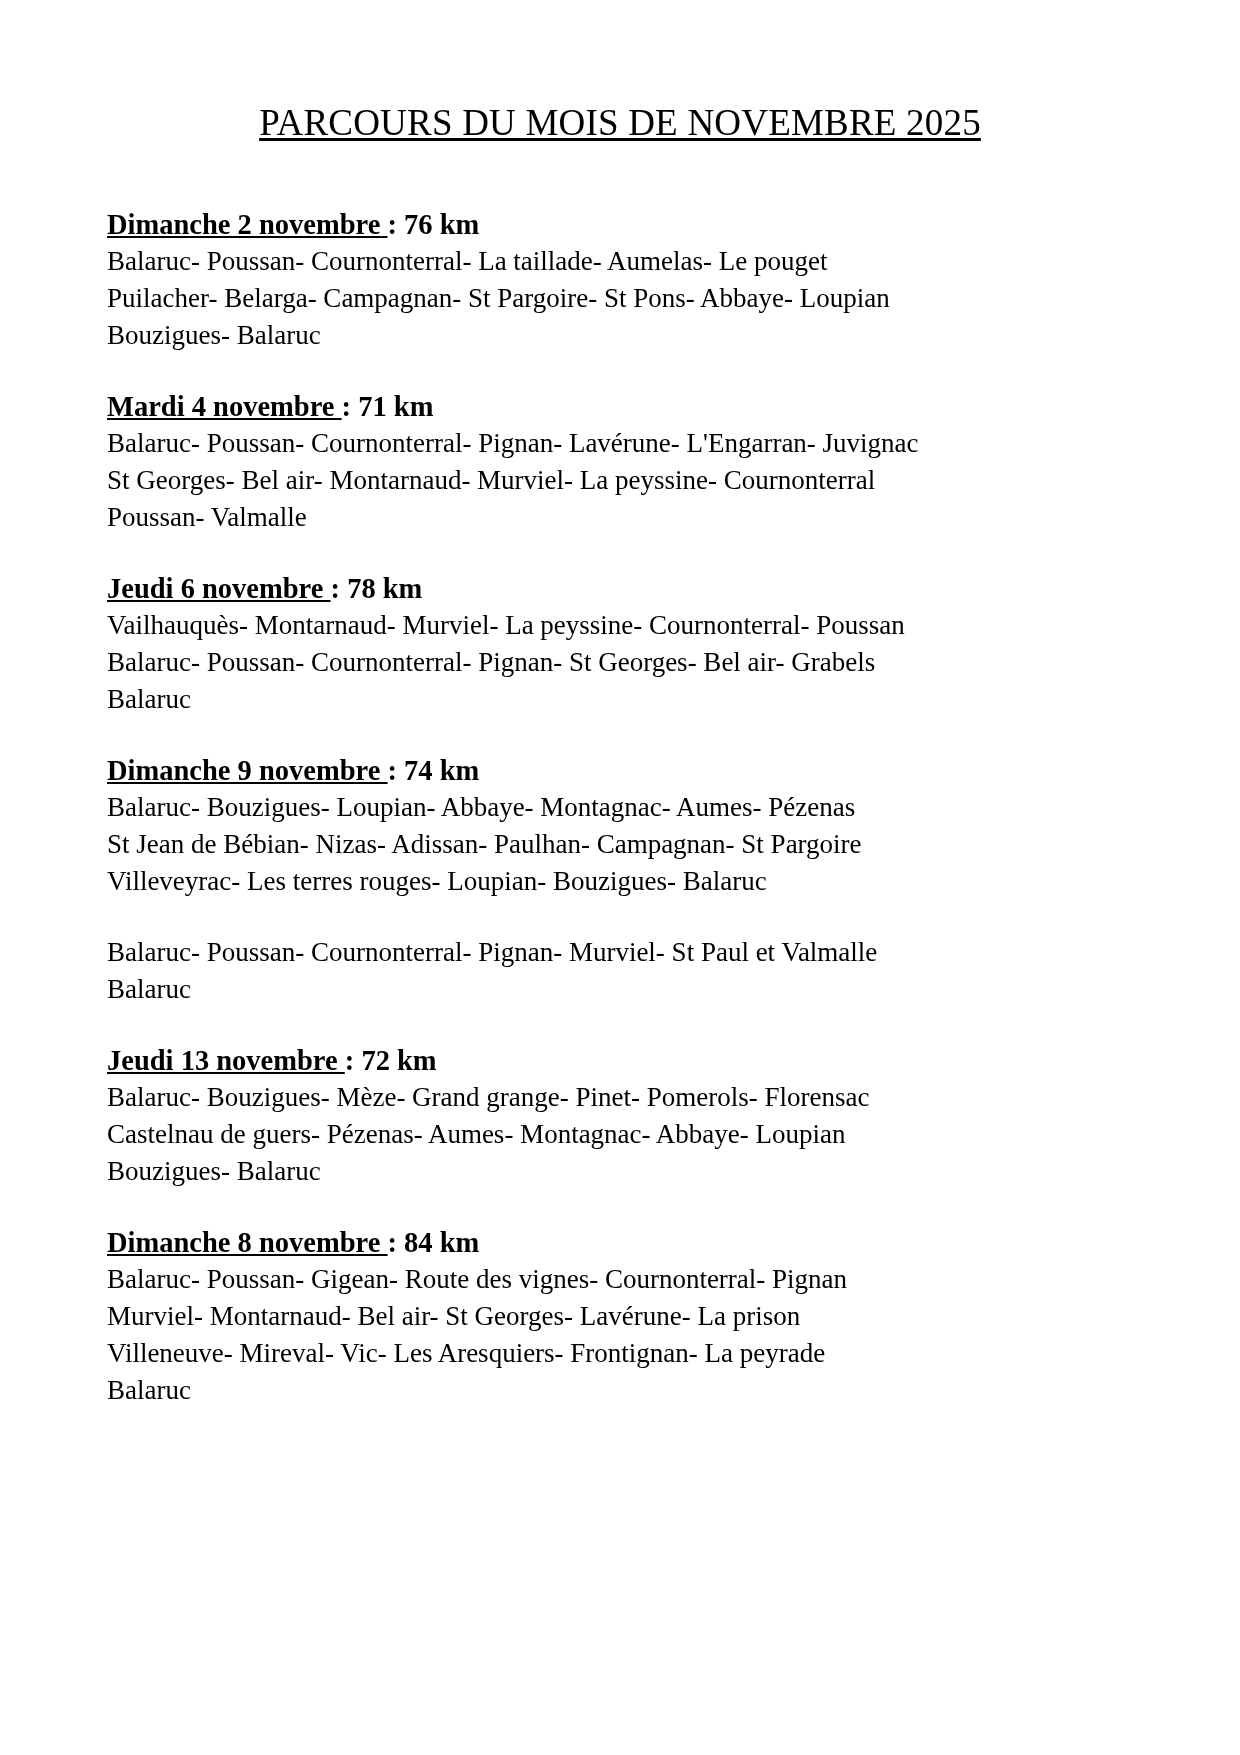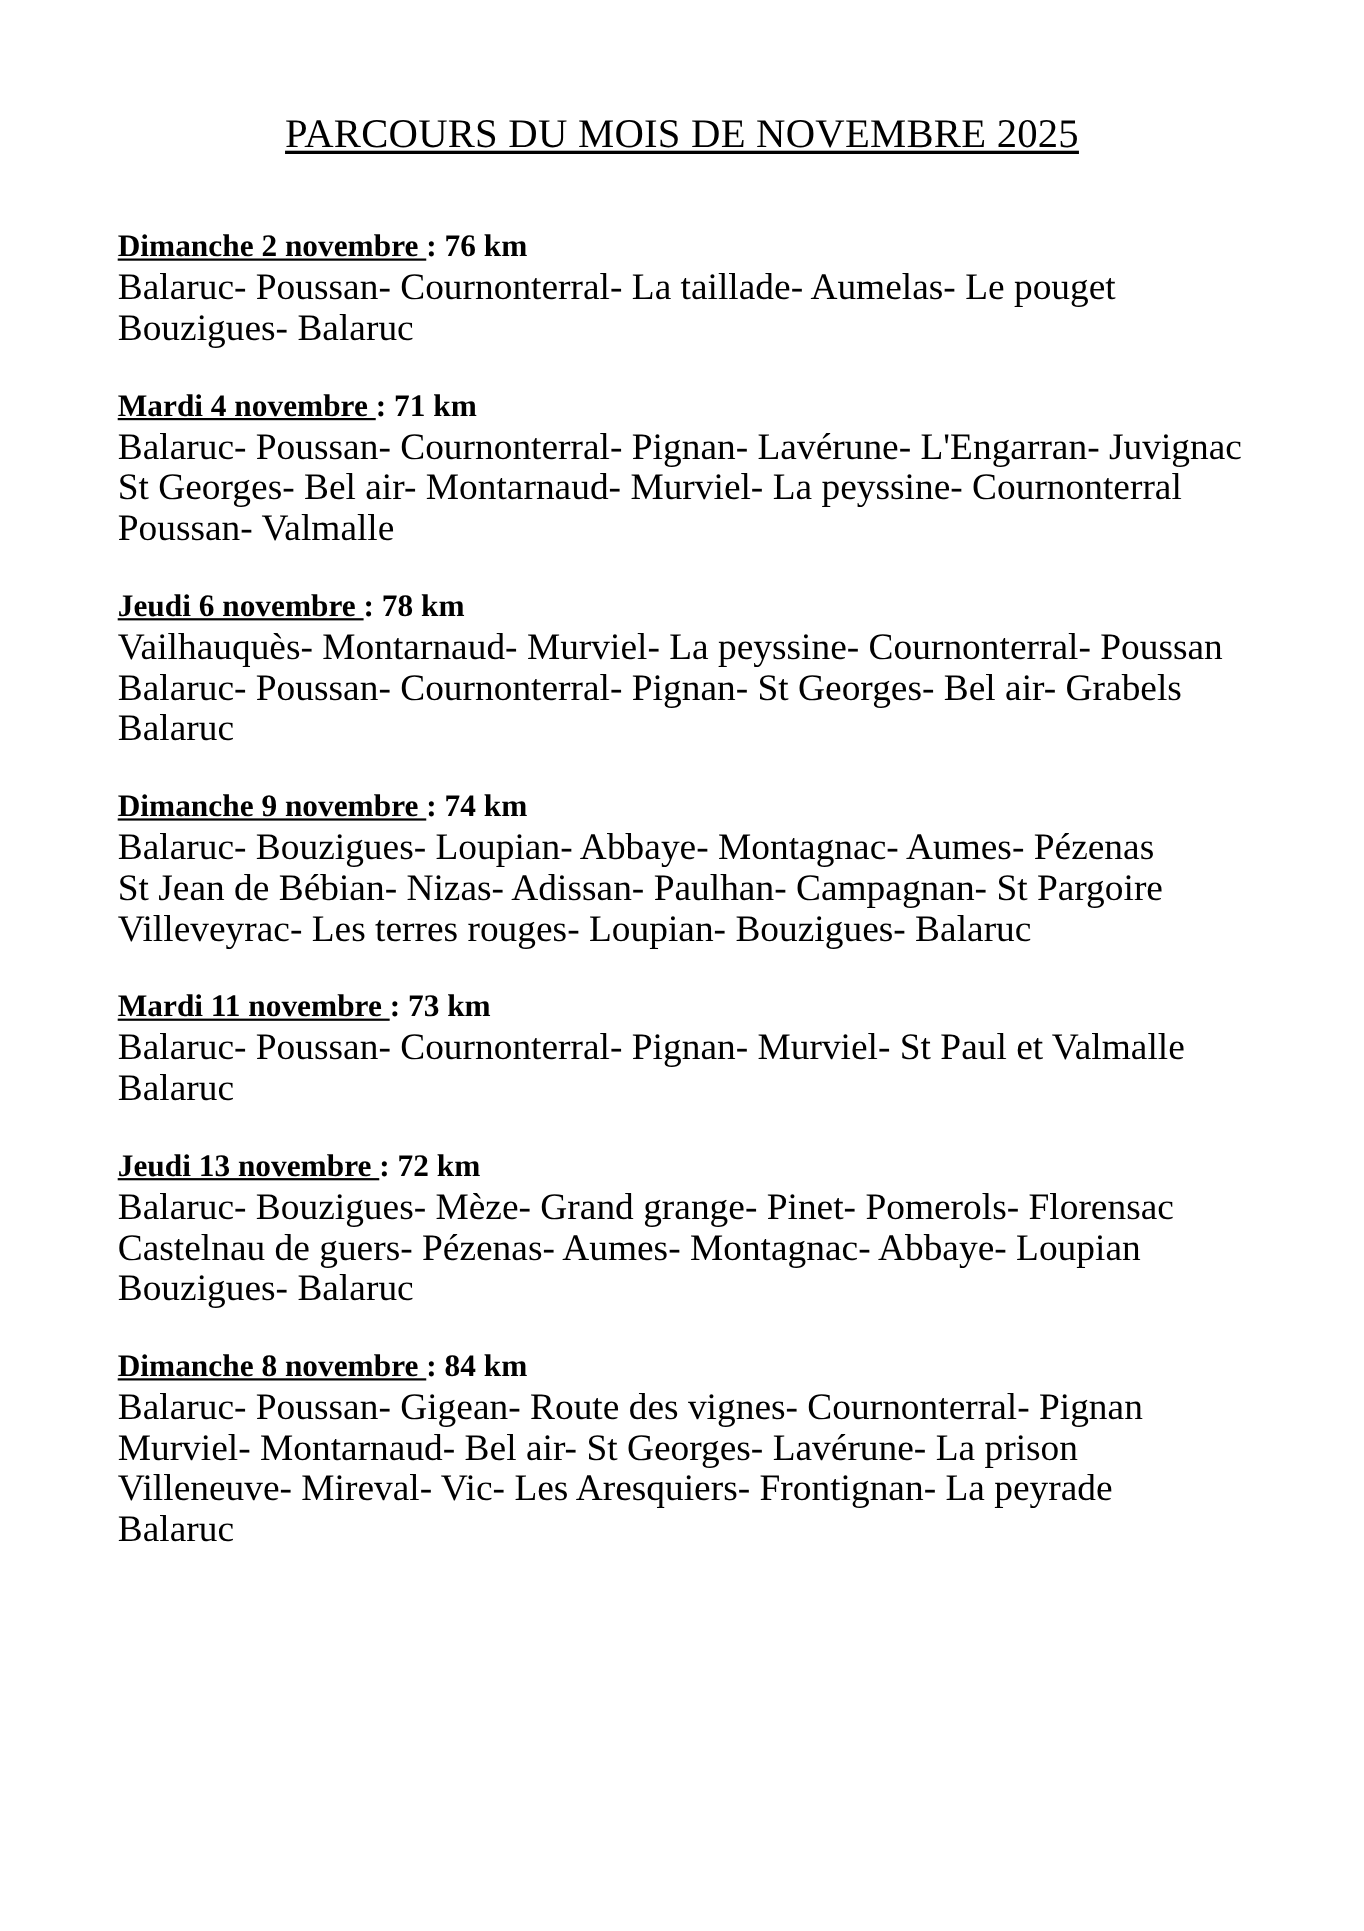--- a/index.html
+++ b/index.html
@@ -51,38 +51,39 @@
     font-weight: bold;
   }
   .ride-heading .date-label {
     text-decoration: underline;
     text-underline-offset: 2px;
   }
   .ride-heading .dist-label {
     text-decoration: none;
   }
   .route-line {
-    font-size: 34px;
+    font-size: 27px;
     line-height: 37px;
     margin: 0;
     white-space: pre;
   }
 </style>
 </head>
 <body>
 
 <div class="page">
 
   <h1 class="doc-title"><span class="title-text">PARCOURS DU MOIS DE NOVEMBRE 2025</span></h1>
 
   <div class="body-area">
 
     <div class="ride-block">
       <p class="ride-heading"><span class="date-label">Dimanche 2 novembre </span><span class="dist-label">: 76 km</span></p>
       <p class="route-line">Balaruc- Poussan- Cournonterral- La taillade- Aumelas- Le pouget</p>
+      <p class="route-line">Puilacher- Belarga- Campagnan- St Pargoire- St Pons- Abbaye- Loupian</p>
       <p class="route-line">Bouzigues- Balaruc</p>
     </div>
 
     <div class="ride-block">
       <p class="ride-heading"><span class="date-label">Mardi 4 novembre </span><span class="dist-label">: 71 km</span></p>
       <p class="route-line">Balaruc- Poussan- Cournonterral- Pignan- Lavérune- L'Engarran- Juvignac</p>
       <p class="route-line">St Georges- Bel air- Montarnaud- Murviel- La peyssine- Cournonterral</p>
       <p class="route-line">Poussan- Valmalle</p>
     </div>
 
@@ -94,21 +95,20 @@
     </div>
 
     <div class="ride-block">
       <p class="ride-heading"><span class="date-label">Dimanche 9 novembre </span><span class="dist-label">: 74 km</span></p>
       <p class="route-line">Balaruc- Bouzigues- Loupian- Abbaye- Montagnac- Aumes- Pézenas</p>
       <p class="route-line">St Jean de Bébian- Nizas- Adissan- Paulhan- Campagnan- St Pargoire</p>
       <p class="route-line">Villeveyrac- Les terres rouges- Loupian- Bouzigues- Balaruc</p>
     </div>
 
     <div class="ride-block">
-      <p class="ride-heading"><span class="date-label">Mardi 11 novembre </span><span class="dist-label">: 73 km</span></p>
       <p class="route-line">Balaruc- Poussan- Cournonterral- Pignan- Murviel- St Paul et Valmalle</p>
       <p class="route-line">Balaruc</p>
     </div>
 
     <div class="ride-block">
       <p class="ride-heading"><span class="date-label">Jeudi 13 novembre </span><span class="dist-label">: 72 km</span></p>
       <p class="route-line">Balaruc- Bouzigues- Mèze- Grand grange- Pinet- Pomerols- Florensac</p>
       <p class="route-line">Castelnau de guers- Pézenas- Aumes- Montagnac- Abbaye- Loupian</p>
       <p class="route-line">Bouzigues- Balaruc</p>
     </div>

